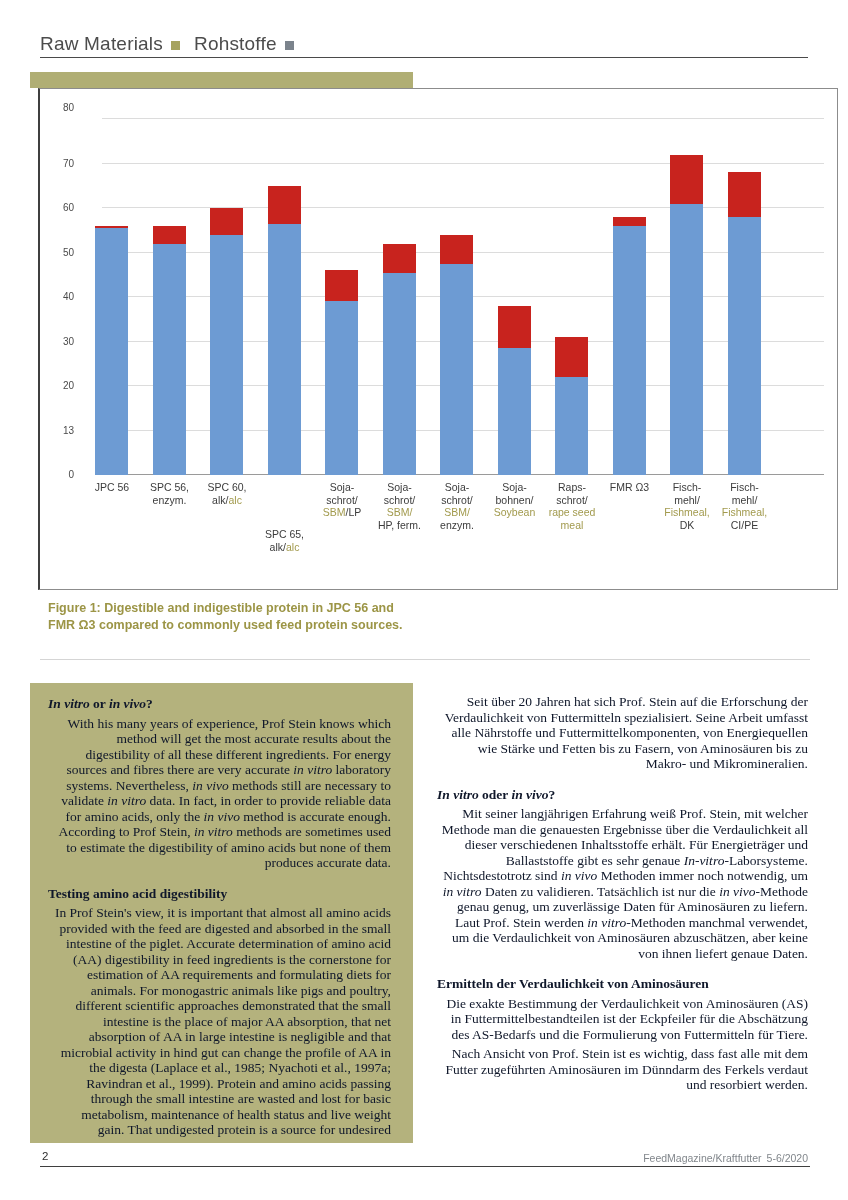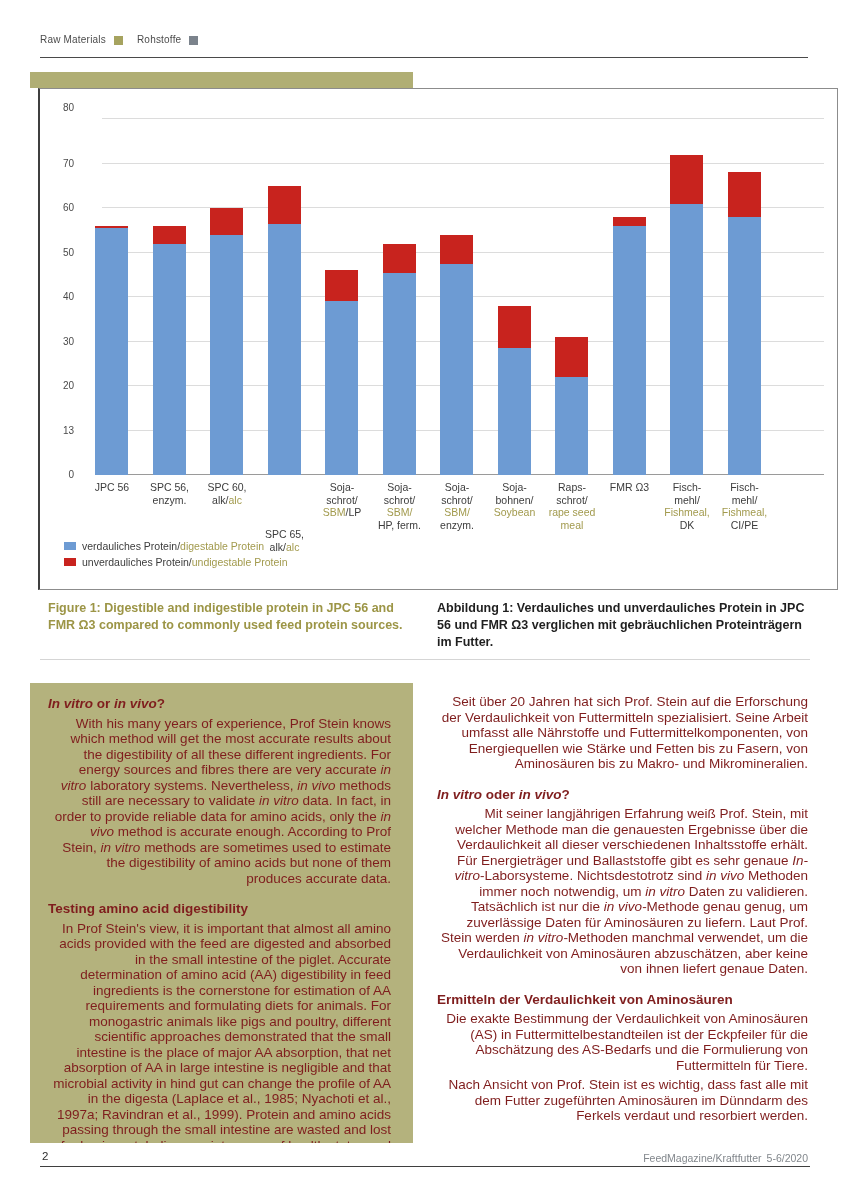--- a/index.html
+++ b/index.html
@@ -2,21 +2,21 @@
 <html><head>
 <meta charset="utf-8">
 <style>
   * { box-sizing: border-box; margin: 0; padding: 0; }
   html,body { background:#e8e8e8; }
   .page { position:relative; width:848px; height:1200px; background:#ffffff; margin:0 auto;
           font-family:"Liberation Sans", sans-serif; overflow:hidden; }
 
   
   .header { position:absolute; top:33px; left:40px; right:40px; display:flex; align-items:center;
-            font-size:10px; color:#4c4c4c; letter-spacing:0.2px; }
+            font-size:19px; color:#4c4c4c; letter-spacing:0.2px; }
   .header .sq { display:inline-block; width:9px; height:9px; margin:3px 14px 0 8px; }
   .header-rule { position:absolute; top:57px; left:40px; right:40px; height:1px; background:#4a4a4a; }
 
   
   .accent-bar { position:absolute; top:72px; left:30px; width:383px; height:16px; }
 
   
   .chart-box { position:absolute; top:88px; left:38px; width:800px; height:502px; background:#fff;
                border:1px solid #8c8c8c; border-left:2px solid #3f3f3f; }
   .ylabels { position:absolute; left:4px; top:30px; width:30px; height:356px; }
@@ -36,21 +36,21 @@
   .legend-row { display:flex; align-items:center; margin-bottom:4px; }
   .legend-swatch { width:12px; height:8px; margin-right:6px; flex:0 0 auto; }
 
   
   .caption { position:absolute; top:600px; font-size:12.5px; line-height:17px; font-weight:bold; }
   .caption.en { left:48px; width:360px; color:#9c9546; }
   .caption.de { left:437px; width:375px; color:#1f1f1f; }
   .caption-rule { position:absolute; top:659px; left:40px; right:38px; height:1px; background:#d5d5d5; }
 
   
-  .col { font-family:Liberation Sans, sans-serif; font-size:13.5px; line-height:15.5px; color:#7f1d1d; }
+  .col { font-family:Liberation Serif, serif; font-size:13.5px; line-height:15.5px; color:#0f172a; }
   .col-left { position:absolute; top:683px; left:30px; width:383px; height:460px;
               padding:13px 18px 12px 18px; overflow:hidden; }
   .col-right { position:absolute; top:690px; left:437px; width:375px; height:470px; overflow:hidden; }
   .art-h { font-size:13.5px; font-weight:bold; margin:15px 0 0 0; }
   .art-h:first-child { margin-top:0; }
   .art-p { margin:4px; text-align:right; }
 
   
   .footer-pg { position:absolute; top:1150px; left:42px; font-size:11.5px; color:#2e2e2e; }
   .footer-right { position:absolute; top:1152px; right:40px; font-size:10.5px; color:#82878c; }
@@ -198,36 +198,23 @@
           <div><span class="olive-t">Fishmeal,</span></div>
           <div><span>DK</span></div>
         </div>
         <div class="xlabel" style="left: 632.5px;">
           <div><span>Fisch-</span></div>
           <div><span>mehl/</span></div>
           <div><span class="olive-t">Fishmeal,</span></div>
           <div><span>CI/PE</span></div>
         </div>
       </div>
-    <div class="legend" id="legendarea">
-        <div class="legend-row">
-          <span class="legend-swatch" style="background: rgb(109, 155, 211);"></span>
-          <span>verdauliches Protein/</span>
-          <span class="olive-t">digestable Protein</span>
-        </div>
-        <div class="legend-row">
-          <span class="legend-swatch" style="background: rgb(200, 35, 30);"></span>
-          <span>unverdauliches Protein/</span>
-          <span class="olive-t">undigestable Protein</span>
-        </div>
-      </div>
   </div>
 
   <div class="caption en">Figure 1: Digestible and indigestible protein in JPC 56 and FMR Ω3 compared to commonly used feed protein sources.</div>
-  <div class="caption de">Abbildung 1: Verdauliches und unverdauliches Protein in JPC 56 und FMR Ω3 verglichen mit gebräuchlichen Proteinträgern im Futter.</div>
   <div class="caption-rule"></div>
 
   <div class="col col-left" id="col-left" style="background: rgb(180, 178, 125);">
       <h3 class="art-h"><i>In vitro</i> or <i>in vivo</i>?</h3>
       <p class="art-p">With his many years of experience, Prof Stein knows which method will get the most accurate results about the digestibility of all these different ingredients. For energy sources and fibres there are very accurate <i>in vitro</i> laboratory systems. Nevertheless, <i>in vivo</i> methods still are necessary to validate <i>in vitro</i> data. In fact, in order to provide reliable data for amino acids, only the <i>in vivo</i> method is accurate enough. According to Prof Stein, <i>in vitro</i> methods are sometimes used to estimate the digestibility of amino acids but none of them produces accurate data.</p>
       <h3 class="art-h">Testing amino acid digestibility</h3>
       <p class="art-p">In Prof Stein's view, it is important that almost all amino acids provided with the feed are digested and absorbed in the small intestine of the piglet. Accurate determination of amino acid (AA) digestibility in feed ingredients is the cornerstone for estimation of AA requirements and formulating diets for animals. For monogastric animals like pigs and poultry, different scientific approaches demonstrated that the small intestine is the place of major AA absorption, that net absorption of AA in large intestine is negligible and that microbial activity in hind gut can change the profile of AA in the digesta (Laplace et al., 1985; Nyachoti et al., 1997a; Ravindran et al., 1999). Protein and amino acids passing through the small intestine are wasted and lost for basic metabolism, maintenance of health status and live weight gain. That undigested protein is a source for undesired</p>
     </div>
   <div class="col col-right" id="col-right">
       <p class="art-p">Seit über 20 Jahren hat sich Prof. Stein auf die Erforschung der Verdaulichkeit von Futtermitteln spezialisiert. Seine Arbeit umfasst alle Nährstoffe und Futtermittelkomponenten, von Energiequellen wie Stärke und Fetten bis zu Fasern, von Aminosäuren bis zu Makro- und Mikromineralien.</p>

